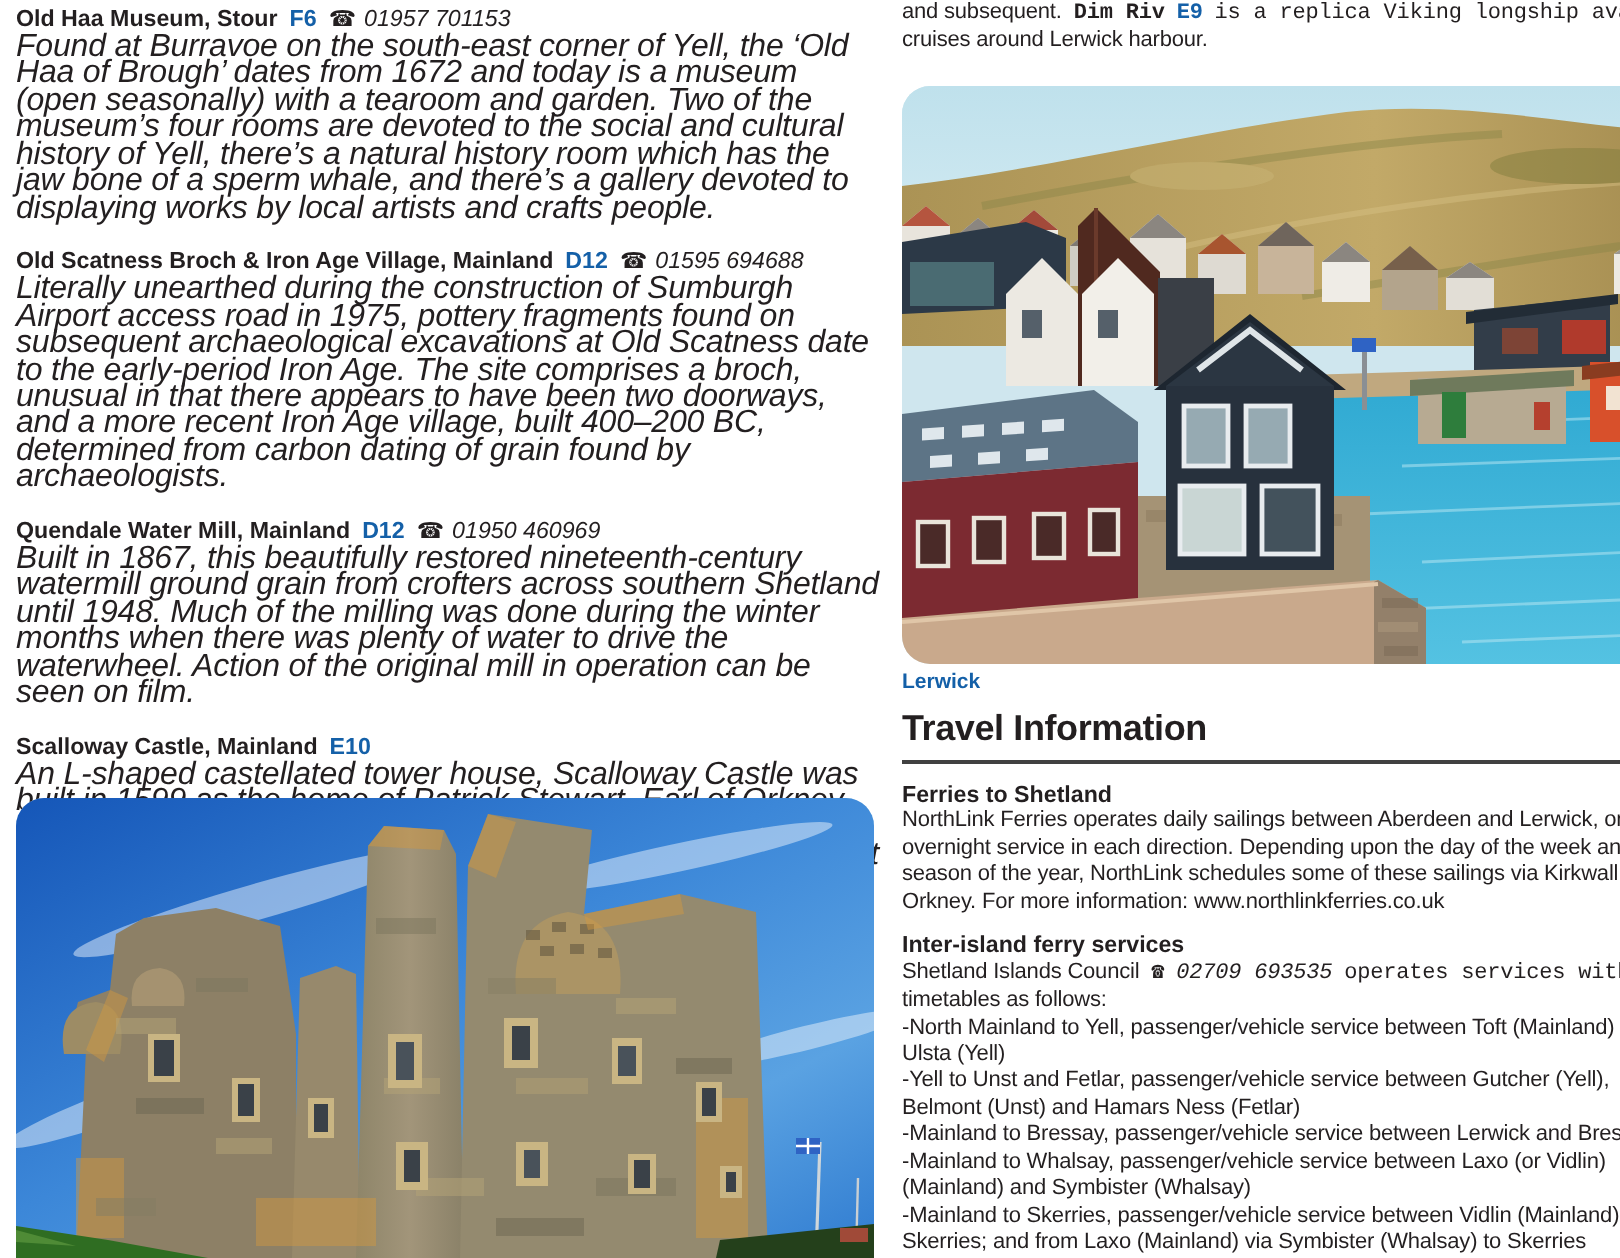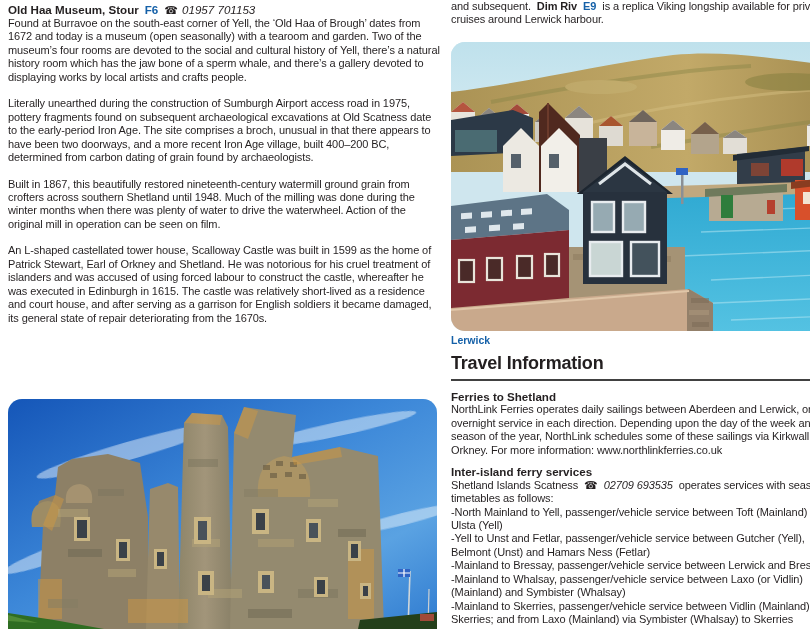--- a/index.html
+++ b/index.html
@@ -7,28 +7,28 @@
     position:relative;width:810px;height:629px;overflow:hidden;background:#ffffff;
     font-family:"Liberation Sans",sans-serif;color:#231f20;
   }
   
   .col-left{position:absolute;left:8px;top:3px;width:433px;}
   .entry{margin:0 0 13px 0;}
   .entry-head{font-size:11.6px;font-weight:bold;line-height:14px;white-space:nowrap;}
   .grid-ref{color:#1460a8;margin-left:6px;}
   .phone-icon{margin-left:6px;font-weight:normal;font-size:11px;}
   .phone-num{margin-left:4px;font-weight:normal;font-style:italic;}
-  .entry-body{margin:0;font-size:11px;line-height:13.45px;letter-spacing:-0.1px;}
+  .entry-body{margin:0;font-size:16px;line-height:13.45px;letter-spacing:-0.1px;font-style:italic;}
   
   .col-right{position:absolute;left:451px;top:0;width:433px;}
   .line{font-size:11px;line-height:13.45px;letter-spacing:-0.1px;white-space:nowrap;}
   .b{font-weight:bold;}
   .blue{color:#1460a8;font-weight:bold;}
   .it{font-style:italic;}
-  .gap-l{margin-left:3px;}
+  .gap-l{margin-left:3px;font-family:Liberation Mono, monospace;}
   .caption{margin-top:4px;font-size:10.5px;font-weight:bold;color:#1460a8;line-height:11px;}
   .travel-heading{
     margin:7px 0 0 0;font-size:18px;font-weight:bold;line-height:20px;letter-spacing:-0.2px;
     padding-bottom:6px;border-bottom:2px solid #414141;color:#231f20;
   }
   .subhead{font-size:11.6px;font-weight:bold;line-height:13.45px;margin-top:9px;}
   .subhead.second{margin-top:8px;}
   .lines-block{margin-top:0;}
   
   .photo{position:absolute;overflow:hidden;background:#cfe6ee;}
@@ -44,28 +44,37 @@
   <div class="col-left">
 
     <div class="entry">
       <div class="entry-head">
         <span>Old Haa Museum, Stour</span><span class="grid-ref">F6</span><span class="phone-icon">☎</span><span class="phone-num">01957 701153</span>
       </div>
       <p class="entry-body">Found at Burravoe on the south-east corner of Yell, the ‘Old Haa of Brough’ dates from 1672 and today is a museum (open seasonally) with a tearoom and garden. Two of the museum’s four rooms are devoted to the social and cultural history of Yell, there’s a natural history room which has the jaw bone of a sperm whale, and there’s a gallery devoted to displaying works by local artists and crafts people.</p>
     </div>
 
     <div class="entry">
+      <div class="entry-head">
+        <span>Old Scatness Broch &amp; Iron Age Village, Mainland</span><span class="grid-ref">D12</span><span class="phone-icon">☎</span><span class="phone-num">01595 694688</span>
+      </div>
       <p class="entry-body">Literally unearthed during the construction of Sumburgh Airport access road in 1975, pottery fragments found on subsequent archaeological excavations at Old Scatness date to the early-period Iron Age. The site comprises a broch, unusual in that there appears to have been two doorways, and a more recent Iron Age village, built 400–200 BC, determined from carbon dating of grain found by archaeologists.</p>
     </div>
 
     <div class="entry">
+      <div class="entry-head">
+        <span>Quendale Water Mill, Mainland</span><span class="grid-ref">D12</span><span class="phone-icon">☎</span><span class="phone-num">01950 460969</span>
+      </div>
       <p class="entry-body">Built in 1867, this beautifully restored nineteenth-century watermill ground grain from crofters across southern Shetland until 1948. Much of the milling was done during the winter months when there was plenty of water to drive the waterwheel. Action of the original mill in operation can be seen on film.</p>
     </div>
 
     <div class="entry">
+      <div class="entry-head">
+        <span>Scalloway Castle, Mainland</span><span class="grid-ref">E10</span>
+      </div>
       <p class="entry-body">An L-shaped castellated tower house, Scalloway Castle was built in 1599 as the home of Patrick Stewart, Earl of Orkney and Shetland. He was notorious for his cruel treatment of islanders and was accused of using forced labour to construct the castle, whereafter he was executed in Edinburgh in 1615. The castle was relatively short-lived as a residence and court house, and after serving as a garrison for English soldiers it became damaged, its general state of repair deteriorating from the 1670s.</p>
     </div>
   </div>
 
   <div class="photo photo-castle">
     <svg width="429" height="230" viewBox="0 0 429 230" xmlns="http://www.w3.org/2000/svg">
       <defs>
         <linearGradient id="cSky" x1="0" y1="0" x2="1" y2="1">
           <stop offset="0" stop-color="#1556b8"></stop>
           <stop offset="0.45" stop-color="#3c87d8"></stop>
@@ -327,21 +336,21 @@
     <div class="lines-block">
       <div class="line">NorthLink Ferries operates daily sailings between Aberdeen and Lerwick, on an</div>
       <div class="line">overnight service in each direction. Depending upon the day of the week and</div>
       <div class="line">season of the year, NorthLink schedules some of these sailings via Kirkwall in</div>
       <div class="line">Orkney. For more information: www.northlinkferries.co.uk</div>
     </div>
 
     <div class="subhead second">Inter-island ferry services</div>
     <div class="lines-block">
       <div class="line">
-        <span>Shetland Islands Scatness</span>
+        <span>Shetland Islands Council</span>
         <span class="gap-l">☎</span>
         <span class="it gap-l">02709 693535</span>
         <span class="gap-l">operates services with seasonal</span>
       </div>
       <div class="line">timetables as follows:</div>
       <div class="line">-North Mainland to Yell, passenger/vehicle service between Toft (Mainland) and</div>
       <div class="line">Ulsta (Yell)</div>
       <div class="line">-Yell to Unst and Fetlar, passenger/vehicle service between Gutcher (Yell),</div>
       <div class="line">Belmont (Unst) and Hamars Ness (Fetlar)</div>
       <div class="line">-Mainland to Bressay, passenger/vehicle service between Lerwick and Bressay</div>

